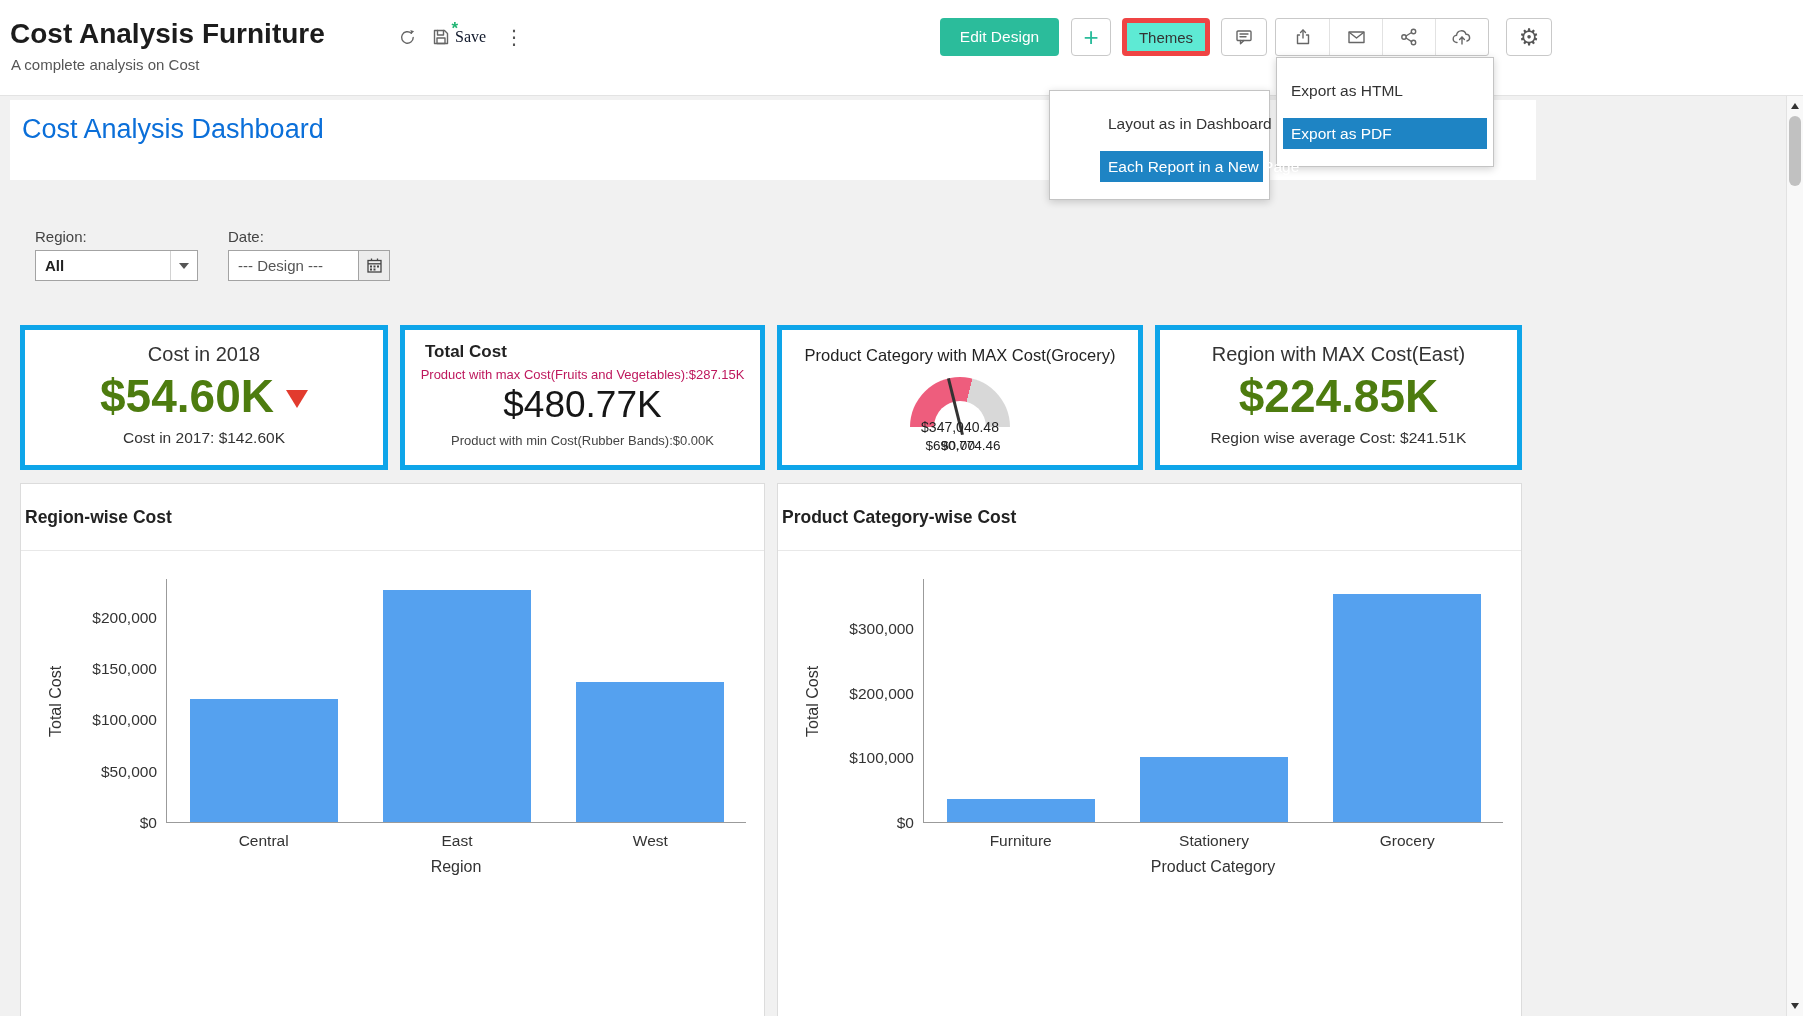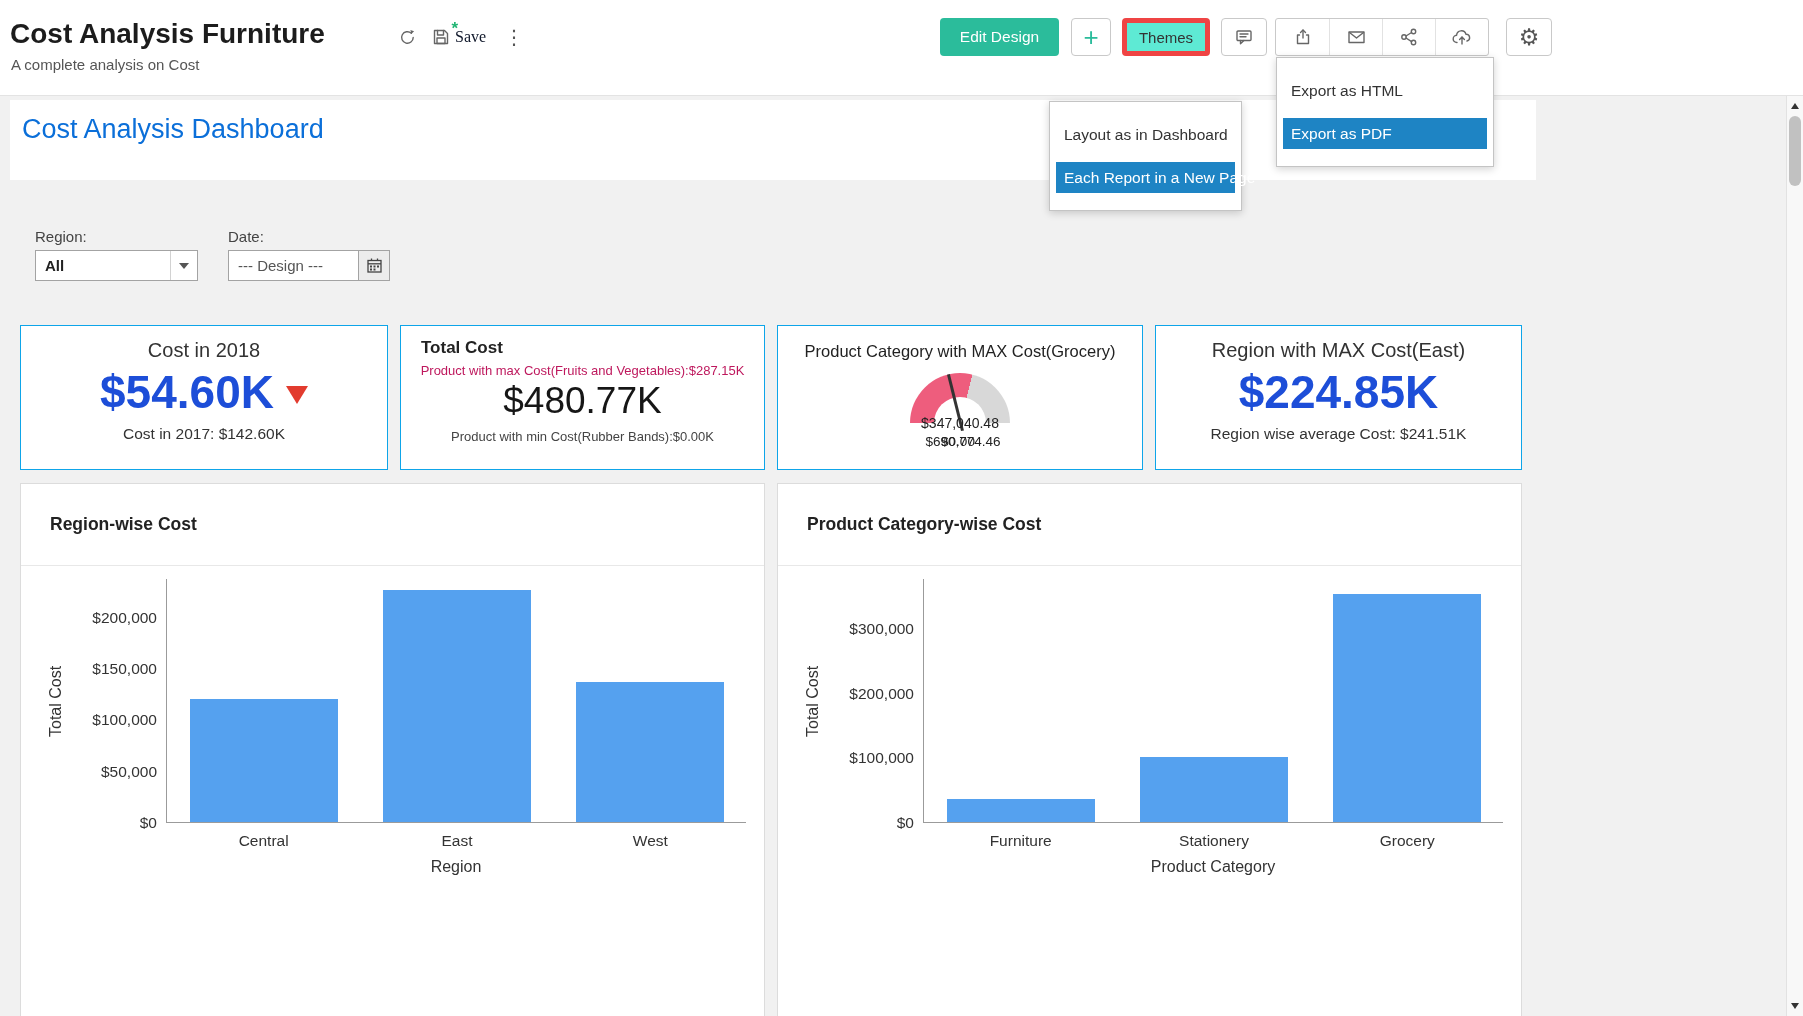--- a/index.html
+++ b/index.html
@@ -25,47 +25,47 @@
   .btn-comment { left:1221px; width:46px; border:1px solid #c9c9c9; background:#fff; }
   .icon-group { position:absolute; left:1275px; top:18px; height:38px; display:flex; border:1px solid #c9c9c9; background:#fff; border-radius:3px; }
   .ig-btn { width:53px; display:flex; align-items:center; justify-content:center; border-left:1px solid #e2e2e2; cursor:pointer; }
   .ig-btn:first-child { border-left:none; }
   .btn-gear { left:1506px; width:46px; border:1px solid #c9c9c9; background:#fff; font-size:23px; color:#555; }
   .oicon { fill:none; stroke:#666; stroke-width:1.4; stroke-linecap:round; stroke-linejoin:round; }
 
   
   .menu { position:absolute; background:#fff; border:1px solid #c4c4c4; box-shadow:0 2px 8px rgba(0,0,0,0.18); z-index:100; padding:5px 0; }
   .menu-export { left:1276px; top:57px; width:218px; }
-  .menu-pdf { left:1049px; top:101px; width:193px; }
+  .menu-pdf { left:1049px; top:90px; width:221px;padding-left:44px; }
   .menu-item { height:31px; line-height:31px; margin:12px 6px; padding:0 8px; font-size:15.5px; color:#333; white-space:nowrap; cursor:pointer; }
   .menu-item.selected { background:#1e84c4; color:#fff; }
 
   
   .content { position:absolute; left:0; top:96px; right:17px; bottom:0; background:#f1f1f1; overflow:hidden; }
   .title-panel { position:absolute; left:10px; top:4px; width:1526px; height:80px; background:#fff; }
   .dash-title { position:absolute; left:12px; top:14px; font-size:27px; color:#0b6fd9; }
 
   .filter-label { position:absolute; top:132px; font-size:15px; color:#444; }
   .region-select { position:absolute; left:35px; top:154px; width:163px; height:31px; background:#fff; border:1px solid #a3a3a3; display:flex; align-items:center; cursor:pointer; }
   .region-select .val { flex:1; padding-left:9px; font-size:15px; font-weight:bold; color:#222; }
   .caret-box { width:27px; height:100%; display:flex; align-items:center; justify-content:center; border-left:1px solid #d2d2d2; }
   .caret-down { width:0; height:0; border-left:5px solid transparent; border-right:5px solid transparent; border-top:6px solid #555; }
   .date-field { position:absolute; left:228px; top:154px; width:162px; height:31px; background:#fff; border:1px solid #a3a3a3; display:flex; align-items:center; cursor:pointer; }
   .date-field .val { flex:1; padding-left:9px; font-size:15px; color:#555; }
   .cal-btn { width:31px; height:100%; display:flex; align-items:center; justify-content:center; border-left:1px solid #a3a3a3; background:#ececec; }
 
   
-  .card { position:absolute; top:229px; height:145px; background:#fff; border:1px solid #0ea5e9; overflow:hidden; }
+  .card { position:absolute; top:229px; height:145px; background:#fff; border:5px solid #0ea5e9; overflow:hidden; }
   .card1 { left:20px;  width:368px; }
   .card2 { left:400px; width:365px; }
   .card3 { left:777px; width:366px; }
   .card4 { left:1155px; width:367px; }
   .card-title-c { text-align:center; font-size:20px; color:#333; margin-top:13px; }
   .kpi-value-row { display:flex; justify-content:center; align-items:center; gap:12px; margin-top:3px; }
-  .kpi-value { font-size:46px; font-weight:bold; color:#1d4ed8; }
+  .kpi-value { font-size:46px; font-weight:bold; color:#4d7c0f; }
   .tri-down { width:0; height:0; border-left:11px solid transparent; border-right:11px solid transparent; border-top:18px solid #e23b2e; margin-top:6px; }
   .card-footer { text-align:center; font-size:15.5px; color:#333; margin-top:6px; }
 
   .card2-title { font-size:17px; font-weight:bold; color:#222; margin:12px 0 0 20px; }
   .card2-note { text-align:center; font-size:13px; color:#be185d; margin-top:5px; }
   .card2-value { text-align:center; font-size:37px; font-weight:normal; color:#161616; margin-top:2px; }
   .card2-note2 { text-align:center; font-size:13px; color:#444; margin-top:7px; }
 
   .card3-title { text-align:center; font-size:16.5px; color:#222; margin-top:16px; }
   .gauge-wrap { position:relative; width:100px; height:50px; margin:12px auto 0; }
@@ -73,21 +73,21 @@
   .gauge-clip { position:absolute; left:0; top:0; width:100px; height:50px; overflow:hidden; }
   .gauge-hole { position:absolute; left:24px; top:24px; width:52px; height:52px; border-radius:50%; background:#fff; z-index:3; }
   .gauge-needle { position:absolute; left:calc(50% - 1.5px); bottom:-8px; width:3px; height:58px; background:#333; transform-origin:50% 86%; transform:rotate(-14deg); z-index:4; }
   .gauge-value { position:absolute; left:50%; transform:translateX(-50%); bottom:-8px; font-size:14px; color:#222; white-space:nowrap; z-index:5; }
   .gauge-min { position:absolute; left:48%; transform:translateX(-50%); bottom:-26px; font-size:13.5px; color:#222; white-space:nowrap; z-index:5; }
   .gauge-max { position:absolute; left:53%; transform:translateX(-50%); bottom:-26px; font-size:13.5px; color:#222; white-space:nowrap; z-index:5; }
 
   
   .chart-panel { position:absolute; top:387px; width:745px; height:640px; background:#fff; border:1px solid #dcdcdc; }
   .cp1 { left:20px; } .cp2 { left:777px; }
-  .chart-header { height:82px; border-bottom:1px solid #e8e8e8; display:flex; align-items:center; padding-left:29px; font-size:17.5px; font-weight:bold; color:#222; }
+  .chart-header { height:67px; border-bottom:1px solid #e8e8e8; display:flex; align-items:center; padding-left:4px; font-size:17.5px; font-weight:bold; color:#222; }
   .ylab { position:absolute; left:24px; top:95px; height:244px; width:22px; display:flex; align-items:center; justify-content:center; font-size:16px; color:#333; writing-mode:vertical-rl; transform:rotate(180deg); }
   .plot { position:absolute; left:145px; top:95px; width:580px; height:244px; border-left:1px solid #9b9b9b; border-bottom:1px solid #9b9b9b; }
   .tick-label { position:absolute; right:calc(100% + 10px); transform:translateY(-50%); font-size:15.5px; color:#333; white-space:nowrap; }
   .bar { position:absolute; bottom:0; }
   .cat-label { position:absolute; top:calc(100% + 10px); text-align:center; font-size:15.5px; color:#333; }
   .xlab { position:absolute; left:145px; top:374px; width:580px; text-align:center; font-size:16px; color:#333; }
 
   
   .scrollbar { position:absolute; right:0; top:96px; bottom:0; width:17px; background:#f8f8f8; border-left:1px solid #e2e2e2; z-index:40; }
   .sb-arrow { position:absolute; left:0; width:16px; height:16px; display:flex; align-items:center; justify-content:center; cursor:pointer; }

